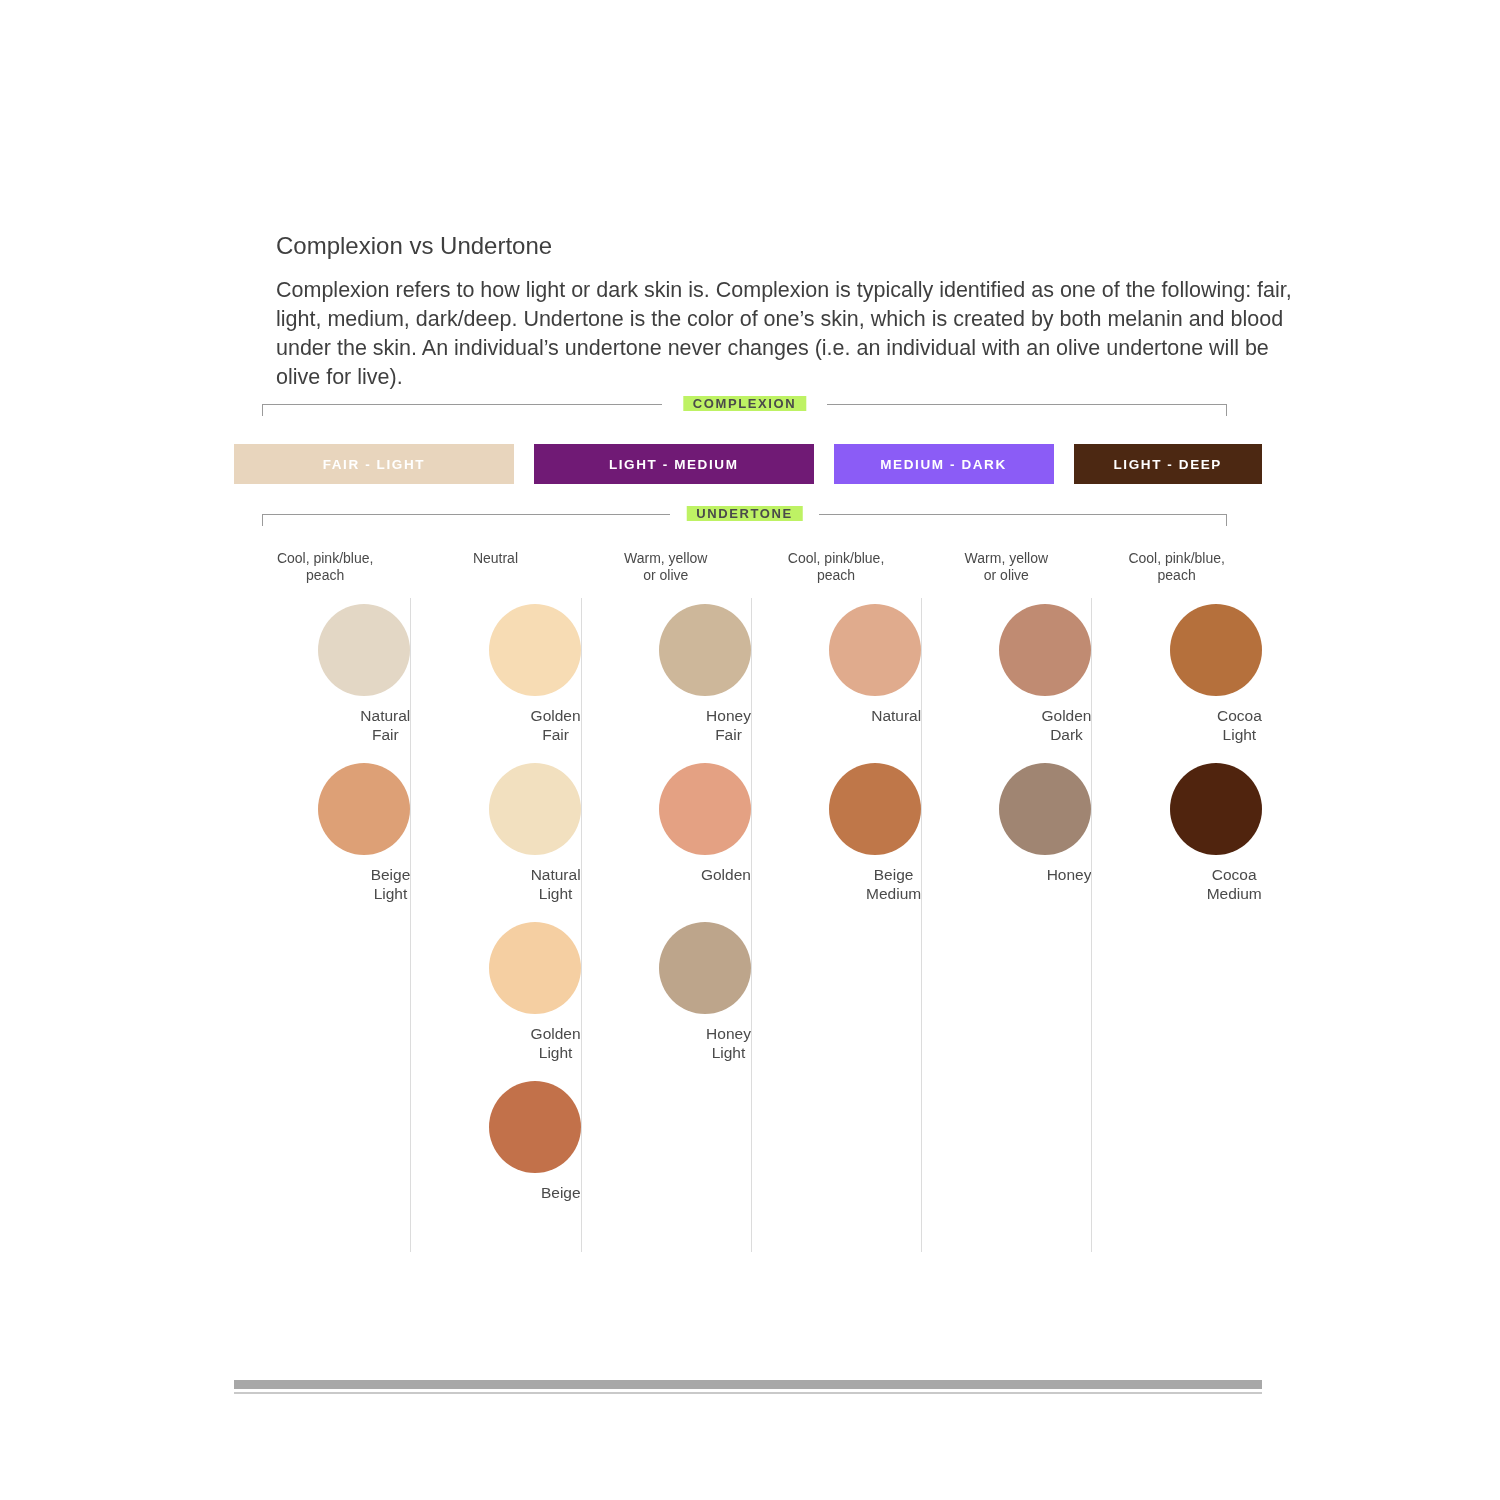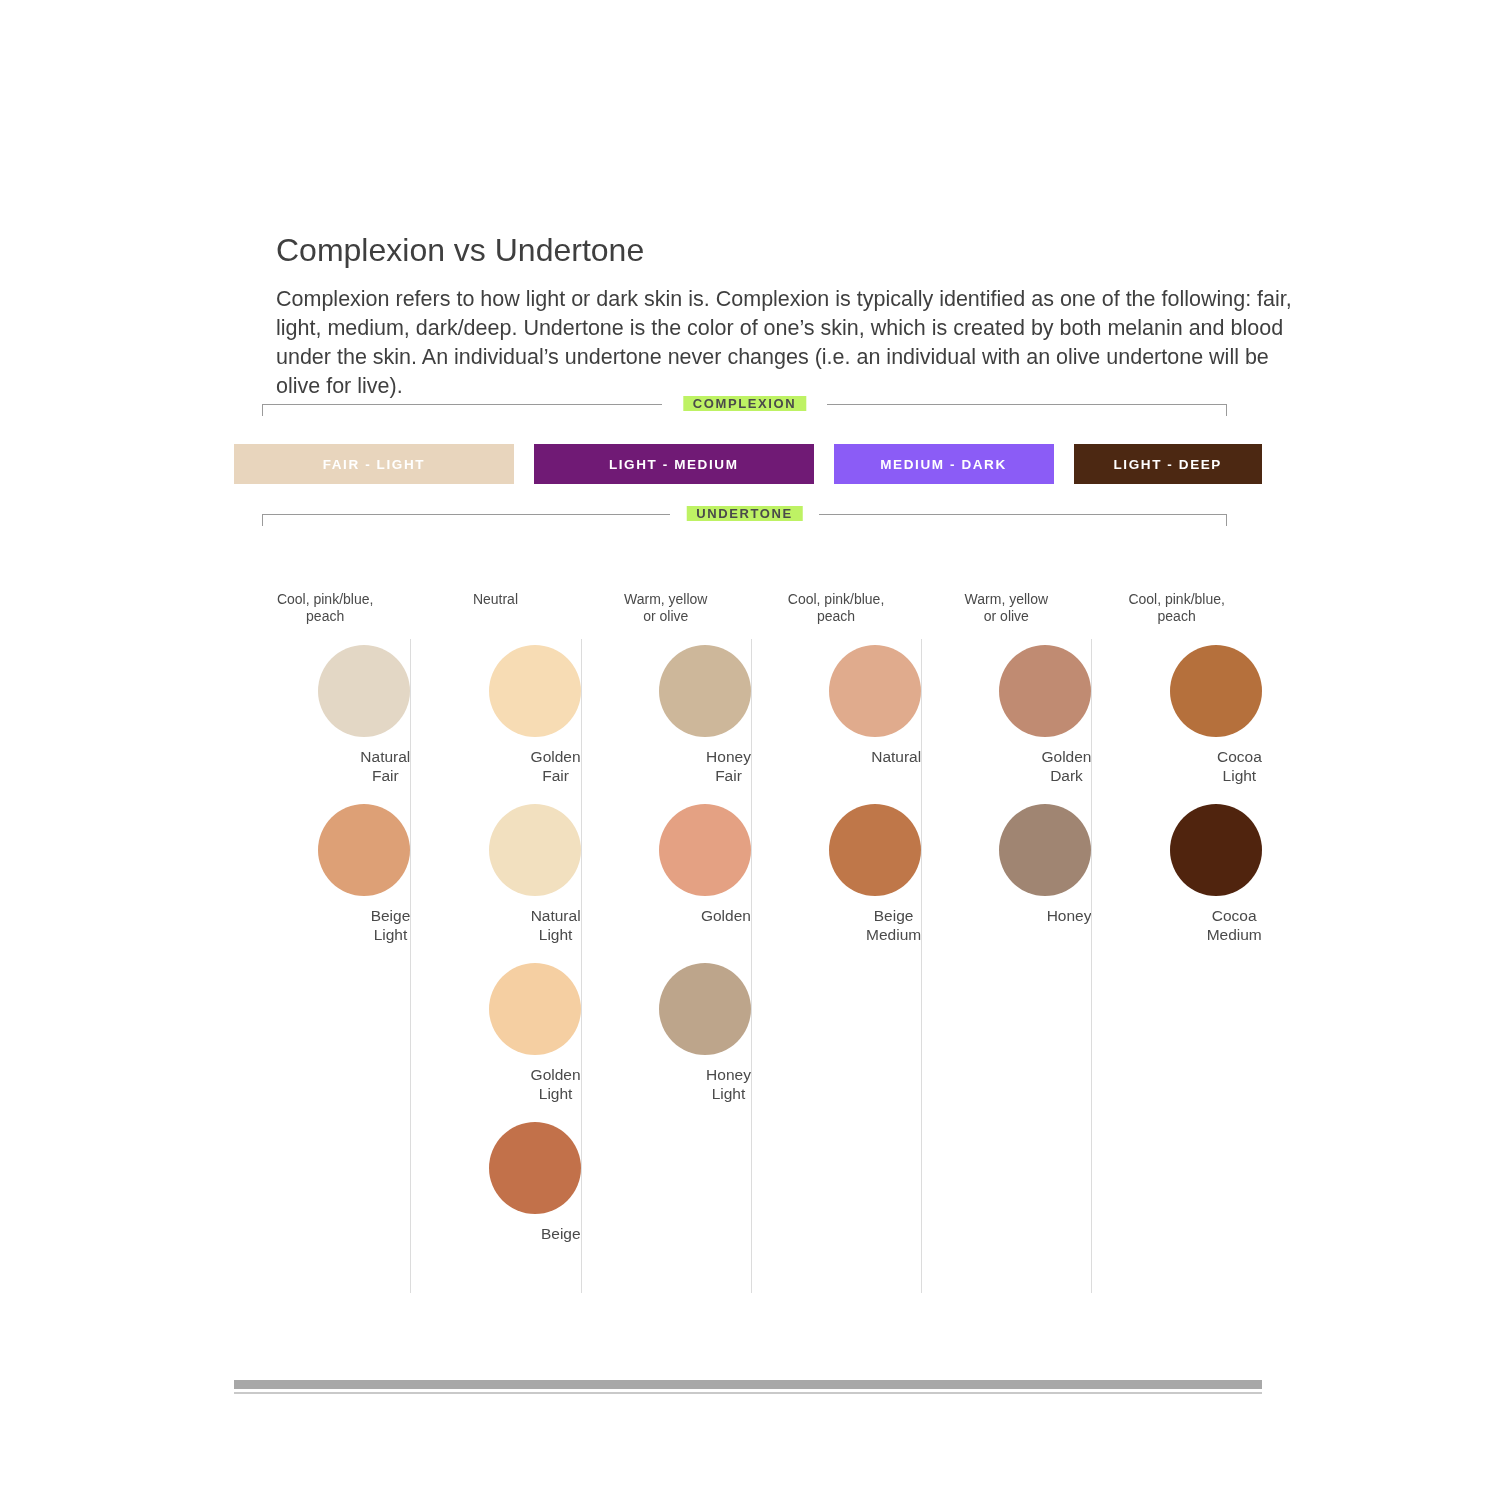--- a/index.html
+++ b/index.html
@@ -77,21 +77,21 @@
   }
 
   
   .intro {
     position: absolute;
     left: 276px;
     top: 232px;
     width: 1030px;
   }
   .intro-title {
-    font-size: 32px;
+    font-size: 24px;
     color: #3f3f3f;
     font-weight: 400;
     margin-bottom: 16px;
   }
   .intro-body {
     font-size: 21.5px;
     line-height: 29px;
     color: #3f3f3f;
   }
 
@@ -158,21 +158,20 @@
   .cx-bar:last-child { margin-right: 0; }
 
   
   .columns {
     position: absolute;
     left: 240px;
     top: 546px;
     width: 1022px;
     height: 706px;
     display: flex;
-    margin-top: 41px;
   }
   .col {
     width: 170.3px;
     position: relative;
   }
   .col-sep {
     position: absolute;
     left: 0;
     top: 52px;
     width: 1px;

